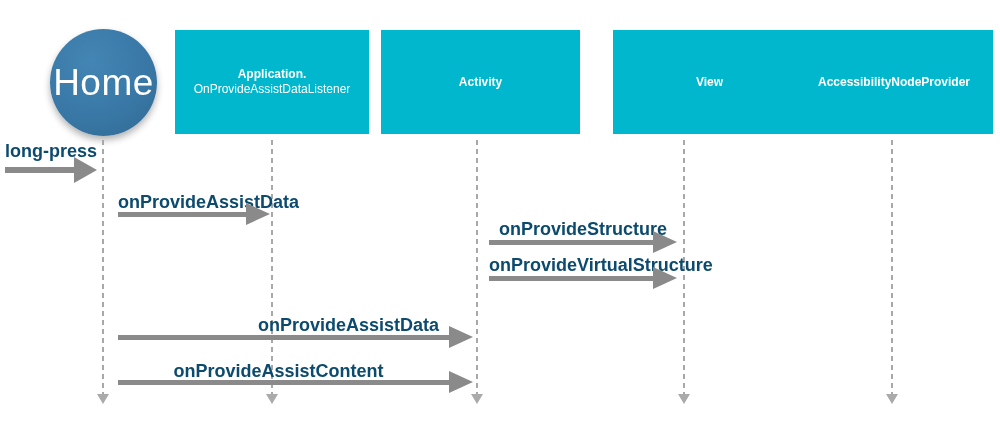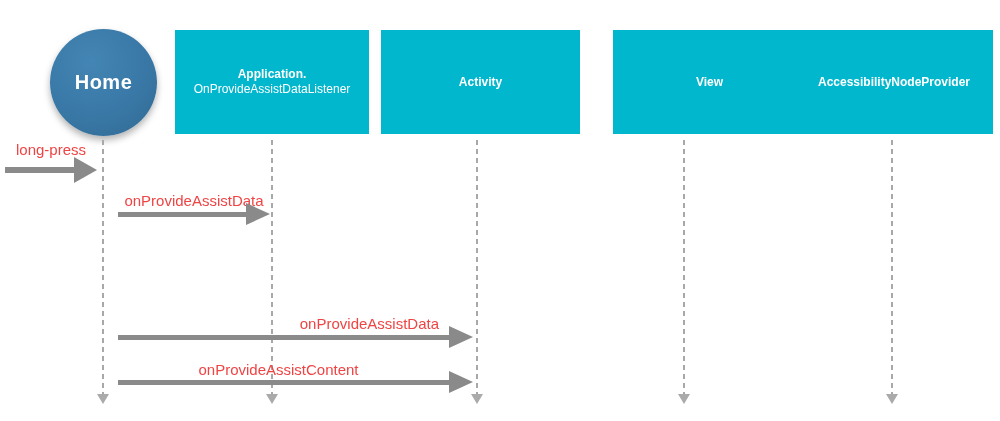--- a/index.html
+++ b/index.html
@@ -22,22 +22,22 @@
     border-radius: 50%;
     background:
       radial-gradient(circle at 38% 30%, #4385b4 0%, #3978a6 55%, #326992 100%);
     box-shadow: 0 4px 7px rgba(0,0,0,0.30);
     display: flex;
     align-items: center;
     justify-content: center;
   }
   .actor-circle .actor-label {
     color: #ffffff;
-    font-size: 20px;
-    font-weight: 700;
+    font-size: 37px;
+    font-weight: 400;
     letter-spacing: 0.5px;
   }
 
   
   .pbox {
     position: absolute;
     top: 30px;
     height: 104px;
     background: #00b7cd;
     color: #ffffff;
@@ -78,24 +78,25 @@
   }
   #le-home { left: 97px; }
   #le-application { left: 266px; }
   #le-activity { left: 471px; }
   #le-view { left: 678px; }
   #le-anp { left: 886px; }
 
   
   .msg { position: absolute; }
   .msg-label {
-    font-size: 15px;
-    color: #ef4444;
+    font-size: 18px;
+    color: #0c4a6e;
     white-space: nowrap;
     text-align: center;
+    font-weight: bold;
   }
   .msg-arrow { position: absolute; left: 0; right: 0; height: 22px; }
   .msg-arrow .shaft {
     position: absolute;
     left: 0; right: 20px; top: 8.5px;
     height: 5px;
     background: #8a8a8a;
   }
   .msg-arrow .head {
     position: absolute;
@@ -175,21 +176,35 @@
   </div>
 
   <div class="msg" id="m2">
     <div class="msg-label">onProvideAssistData</div>
     <div class="msg-arrow">
         <div class="shaft"></div>
         <div class="head"></div>
       </div>
   </div>
 
-
+  <div class="msg" id="m3">
+    <div class="msg-label">onProvideStructure</div>
+    <div class="msg-arrow">
+        <div class="shaft"></div>
+        <div class="head"></div>
+      </div>
+  </div>
+
+  <div class="msg" id="m4">
+    <div class="msg-label">onProvideVirtualStructure</div>
+    <div class="msg-arrow">
+        <div class="shaft"></div>
+        <div class="head"></div>
+      </div>
+  </div>
 
 
   <div class="msg" id="m6">
     <div class="msg-label">onProvideAssistData</div>
     <div class="msg-arrow">
         <div class="shaft"></div>
         <div class="head"></div>
       </div>
   </div>
 

